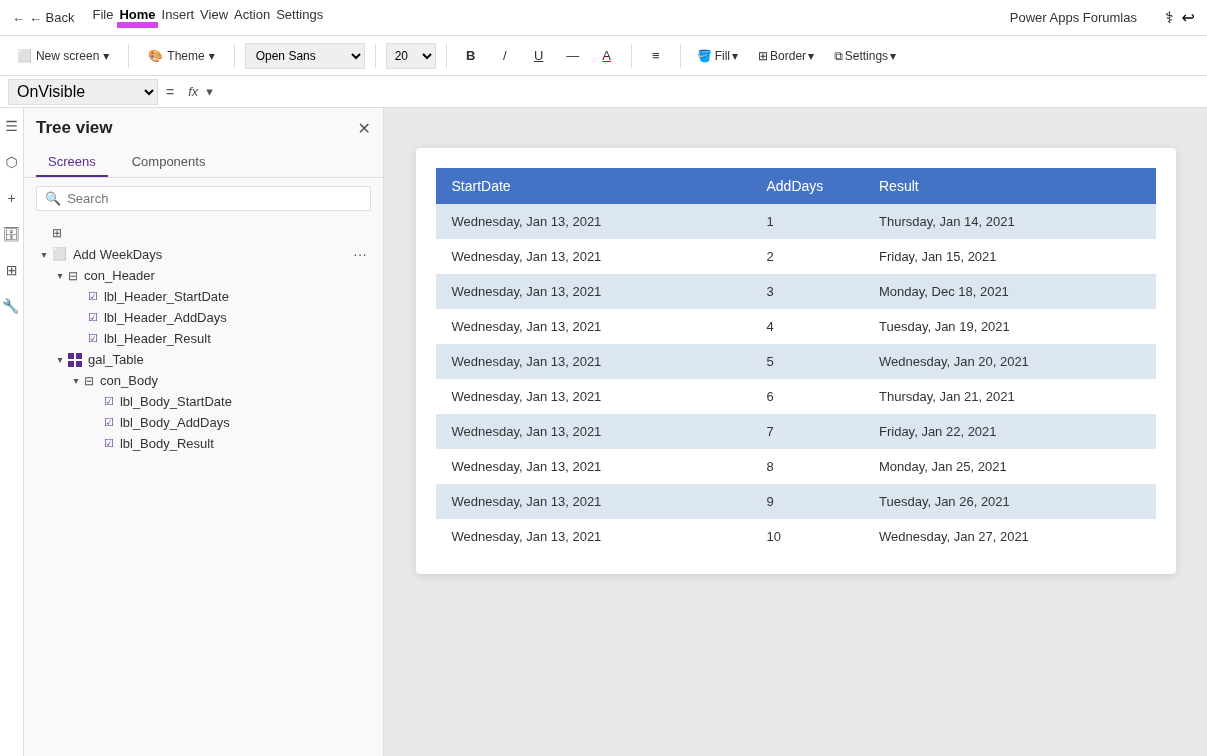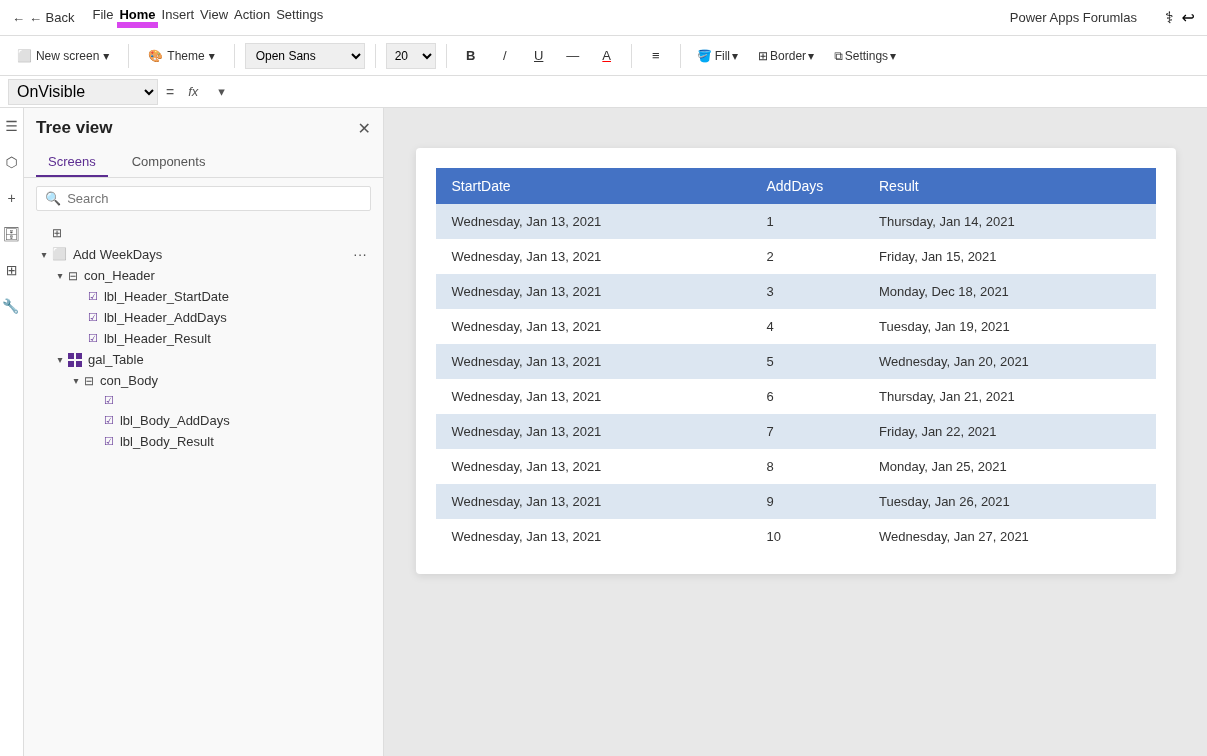--- a/index.html
+++ b/index.html
@@ -72,21 +72,21 @@
     .formula-bar {
       display: flex; align-items: center;
       background: #fff; border-bottom: 1px solid #ddd;
       height: 32px; padding: 0 8px; gap: 8px;
     }
     .formula-bar select {
       border: 1px solid #ddd; padding: 2px 4px; font-size: 12px; height: 26px; min-width: 150px;
     }
     .formula-bar .equals { font-size: 14px; color: #555; }
     .formula-bar .fx-btn {
-      display: flex; align-items: center; gap: 20px;
+      display: flex; align-items: center; gap: 8px;
       font-size: 13px; cursor: pointer; color: #555; padding: 2px 6px;
     }
     .formula-bar .formula-input {
       flex: 1; border: none; outline: none; font-size: 13px; background: transparent;
     }
 
     
     .main-layout {
       display: flex;
       height: calc(756px - 36px - 40px - 32px);
@@ -342,20 +342,21 @@
 
       <div class="tree-item" style="padding-left:44px;">
         <span class="tree-expand" style="font-size:10px;">▾</span>
         <span style="margin-right:6px; color:#555; font-size:12px;">⊟</span>
         <span class="tree-label">con_Body</span>
       </div>
 
       <div class="tree-item" style="padding-left:64px;">
         <span class="tree-expand"></span>
         <span style="margin-right:6px; color:#5c2d91; font-size:11px;">☑</span>
+        <span class="tree-label">lbl_Body_StartDate</span>
       </div>
 
       <div class="tree-item" style="padding-left:64px;">
         <span class="tree-expand"></span>
         <span style="margin-right:6px; color:#5c2d91; font-size:11px;">☑</span>
         <span class="tree-label">lbl_Body_AddDays</span>
       </div>
 
       <div class="tree-item" style="padding-left:64px;">
         <span class="tree-expand"></span>

